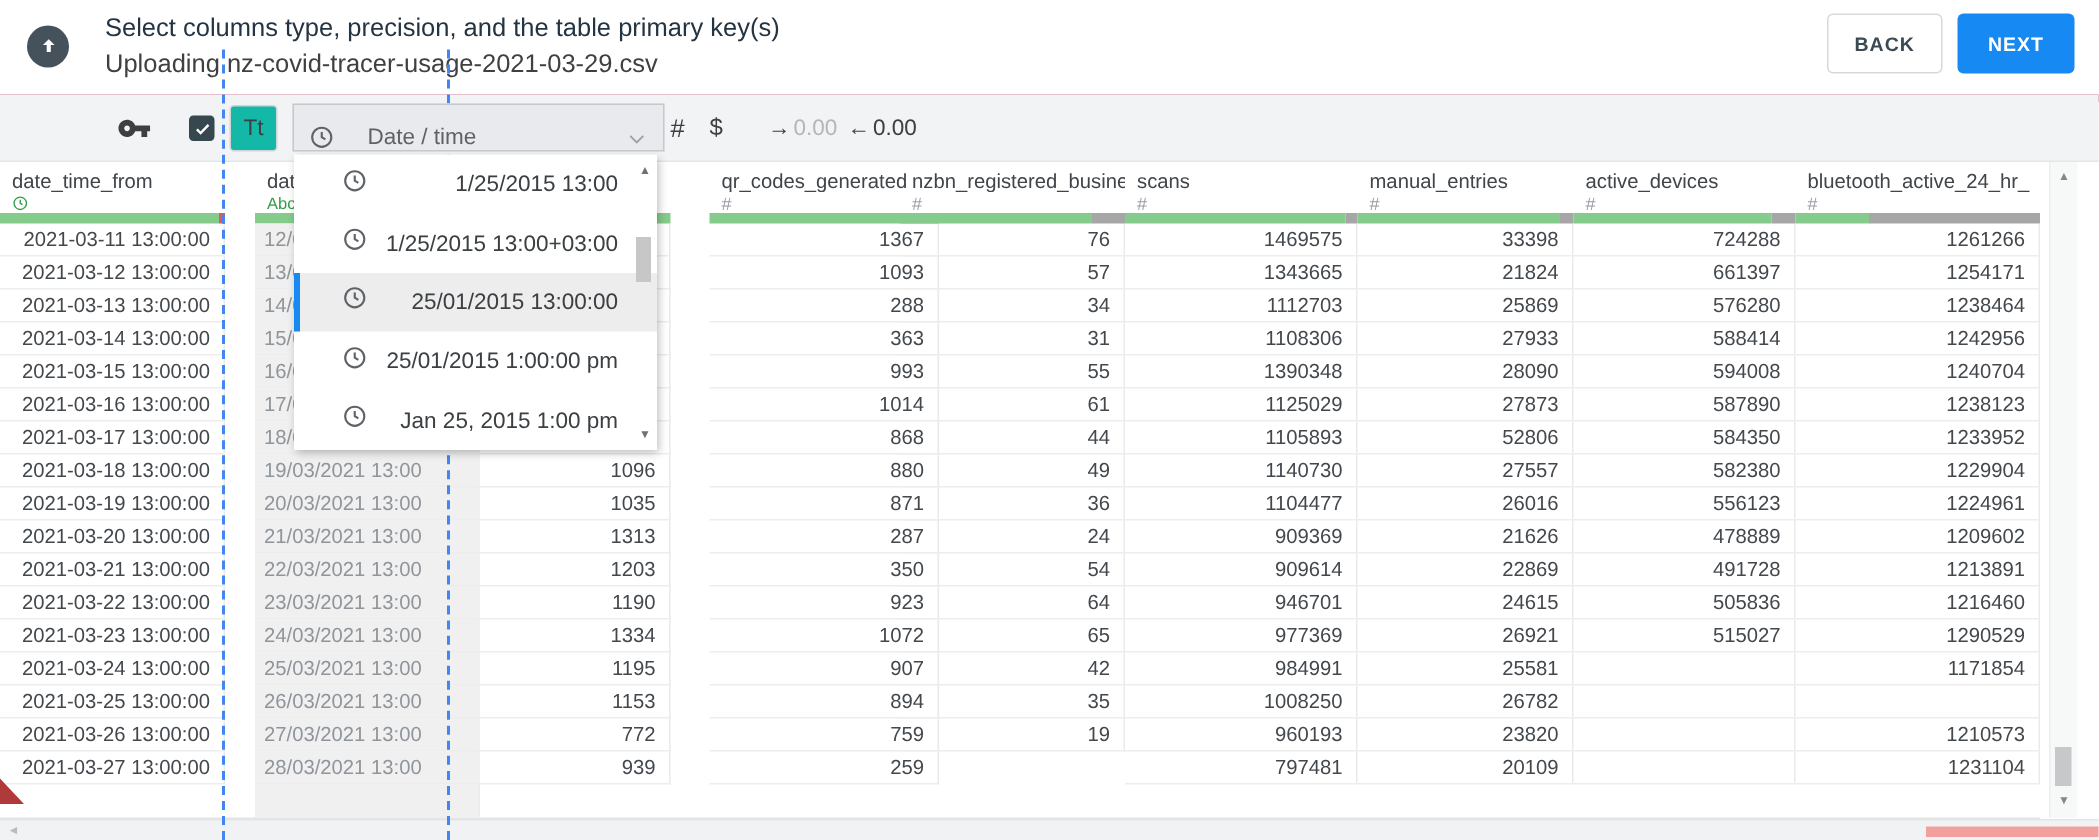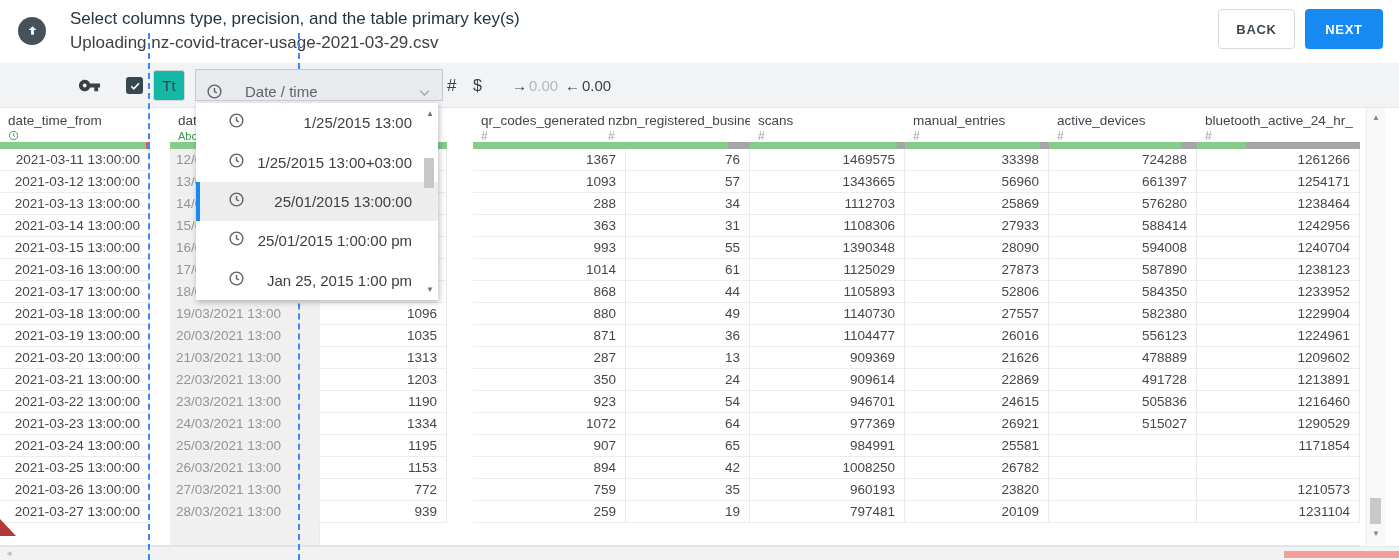--- a/index.html
+++ b/index.html
@@ -263,21 +263,20 @@
       <div class="cells">
         <div class="cell ar">76</div>
         <div class="cell ar">57</div>
         <div class="cell ar">34</div>
         <div class="cell ar">31</div>
         <div class="cell ar">55</div>
         <div class="cell ar">61</div>
         <div class="cell ar">44</div>
         <div class="cell ar">49</div>
         <div class="cell ar">36</div>
-        <div class="cell ar">13</div>
         <div class="cell ar">24</div>
         <div class="cell ar">54</div>
         <div class="cell ar">64</div>
         <div class="cell ar">65</div>
         <div class="cell ar">42</div>
         <div class="cell ar">35</div>
         <div class="cell ar">19</div>
       </div>
     </div>
     <div class="col" style="left: 750px; width: 155px;">
@@ -313,21 +312,21 @@
       <div class="colhead">
         <div class="colname">manual_entries</div>
         <div class="colbadge gray">#</div>
       </div>
       <div class="colbar">
         <span style="width: 94%; background: rgb(133, 203, 139);"></span>
         <span style="width: 6%; background: rgb(166, 166, 166);"></span>
       </div>
       <div class="cells">
         <div class="cell ar">33398</div>
-        <div class="cell ar">56960</div>
+        <div class="cell ar">21824</div>
         <div class="cell ar">25869</div>
         <div class="cell ar">27933</div>
         <div class="cell ar">28090</div>
         <div class="cell ar">27873</div>
         <div class="cell ar">52806</div>
         <div class="cell ar">27557</div>
         <div class="cell ar">26016</div>
         <div class="cell ar">21626</div>
         <div class="cell ar">22869</div>
         <div class="cell ar">24615</div>

